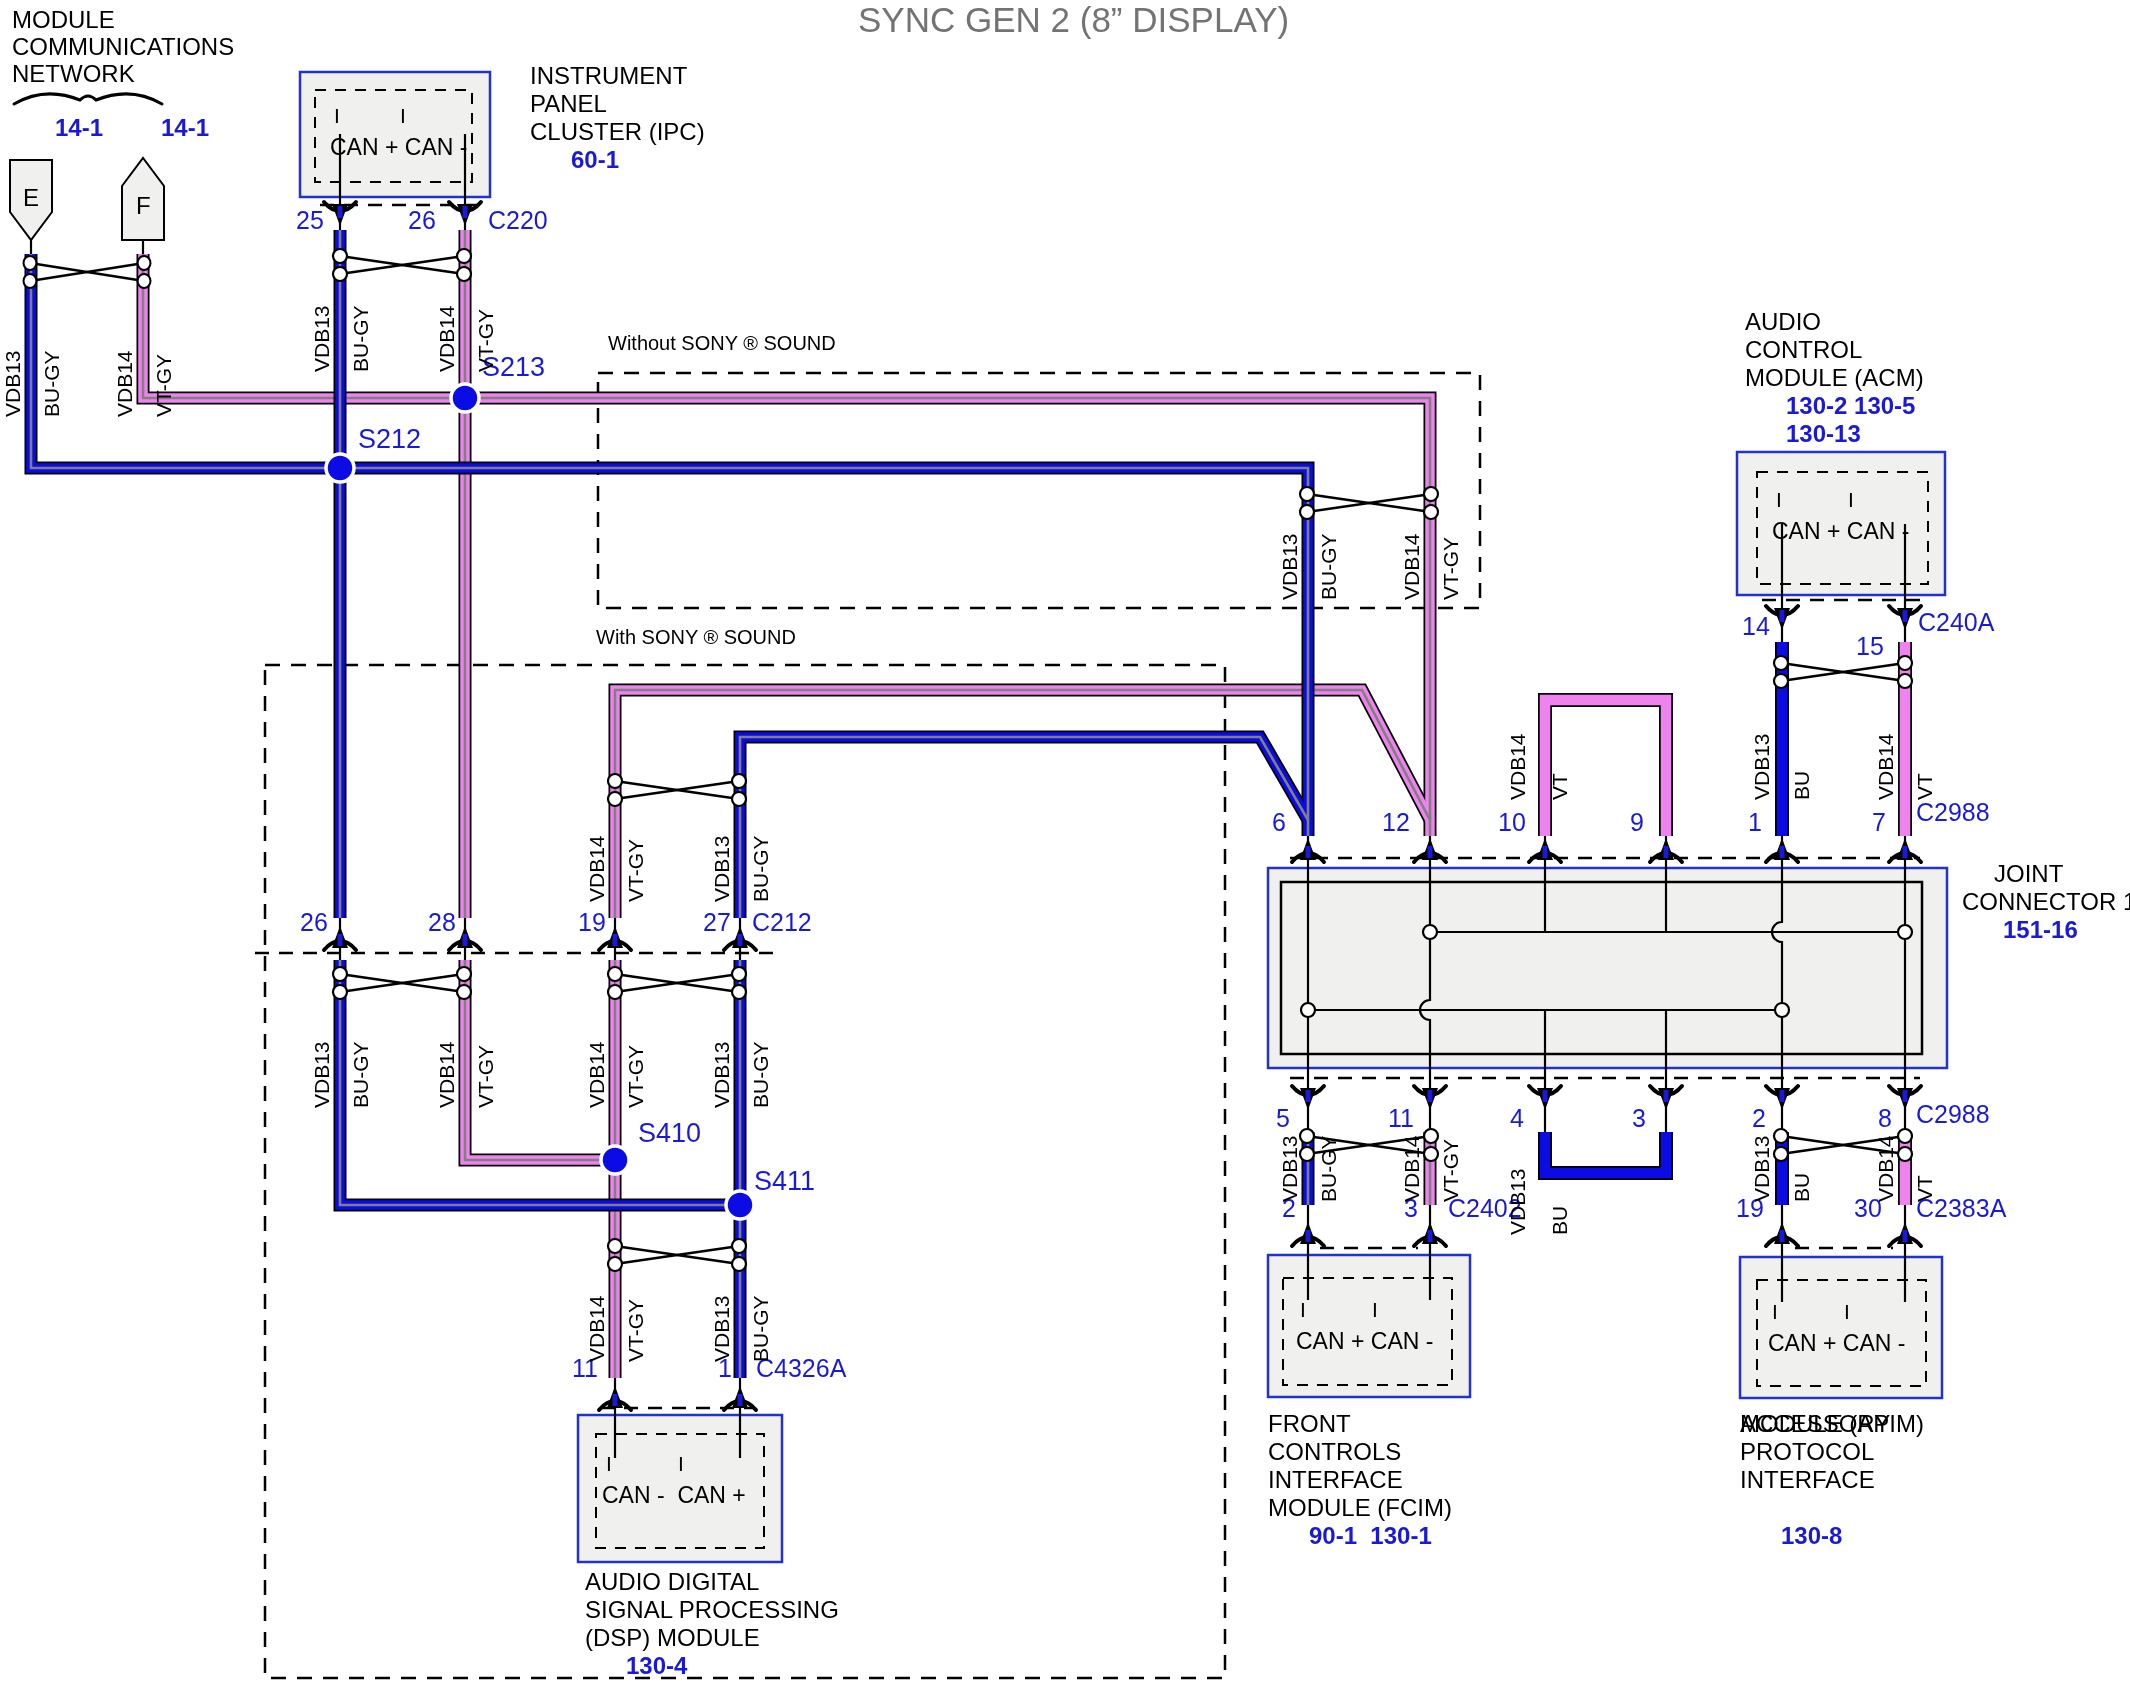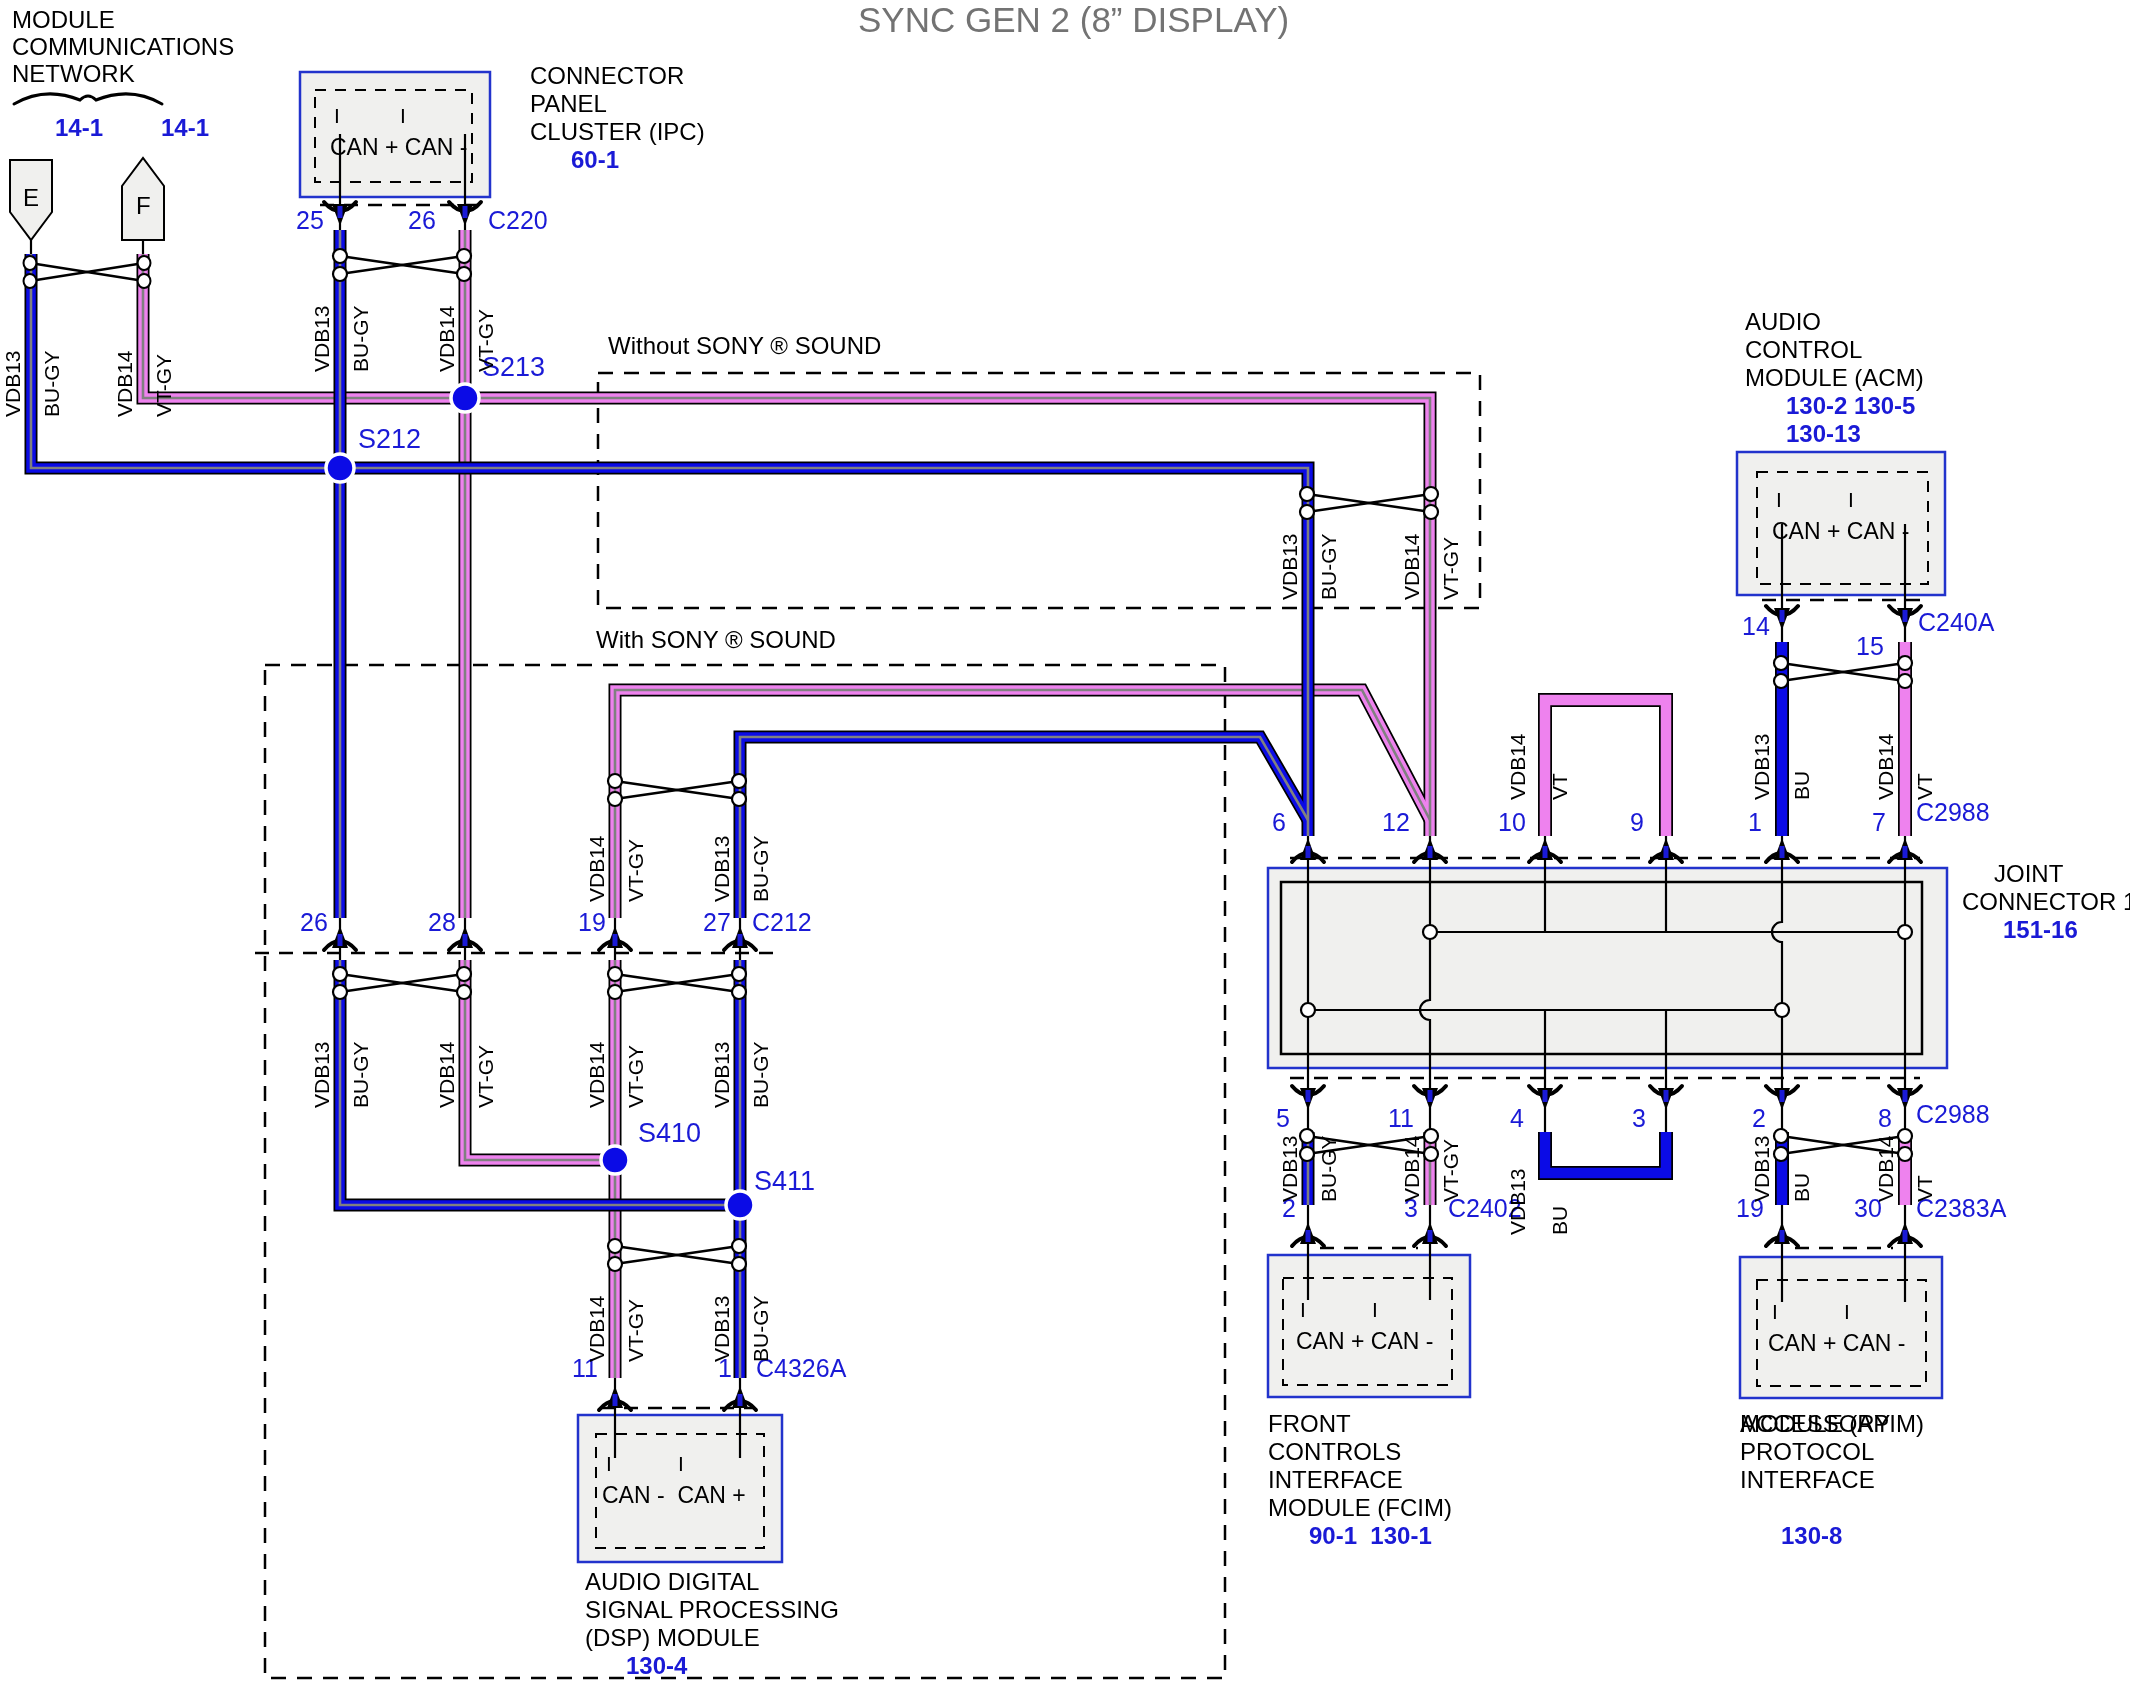--- a/index.html
+++ b/index.html
@@ -5,21 +5,21 @@
   html,body{margin:0;padding:0;background:#fff;}
   .canvas{position:relative;width:2130px;height:1683px;background:#ffffff;overflow:hidden;
           font-family:"Liberation Sans",sans-serif;}
   .abs{position:absolute;white-space:pre;}
   .title{font-size:35px;color:#737373;}
   .mod{font-size:24px;color:#000;line-height:1.16;}
   .ref{font-size:24px;color:#1a1ad6;font-weight:bold;line-height:1.16;margin-left:41px;}
   .pin{font-size:25px;color:#1a1ad6;}
   .cname{font-size:25px;color:#1a1ad6;}
   .splice{font-size:27px;color:#1a1ad6;}
-  .branch{font-size:24px;color:#000;}
+  .branch{font-size:20px;color:#000;}
   .can{font-size:23px;color:#000;}
   .tick{font-size:21px;color:#000;}
   .term{font-size:24px;color:#000;}
   .vlbl{position:absolute;font-size:21px;color:#000;white-space:nowrap;
         transform:rotate(-90deg);transform-origin:0 0;}
   svg{position:absolute;left:0;top:0;}
 </style>
 </head>
 <body>
 
@@ -272,21 +272,21 @@
 <div class="abs mod" style="left:12px;top:33px;">COMMUNICATIONS</div>
 <div class="abs mod" style="left:12px;top:60px;">NETWORK</div>
 <div class="abs ref" style="left:14px;top:114px;">14-1</div>
 <div class="abs ref" style="left:120px;top:114px;">14-1</div>
 <div class="abs term" style="left:23px;top:184px;">E</div>
 <div class="abs term" style="left:136px;top:192px;">F</div>
 
 <div class="abs branch" style="left:608px;top:332px;">Without SONY ® SOUND</div>
 <div class="abs branch" style="left:596px;top:626px;">With SONY ® SOUND</div>
 
-<div class="abs mod" style="left:530px;top:62px;">CONNECTOR</div>
+<div class="abs mod" style="left:530px;top:62px;">INSTRUMENT</div>
 <div class="abs mod" style="left:530px;top:90px;">PANEL</div>
 <div class="abs mod" style="left:530px;top:118px;">CLUSTER (IPC)</div>
 <div class="abs ref" style="left:530px;top:146px;">60-1</div>
 <div class="abs tick" style="left:334px;top:104px;">I</div>
 <div class="abs tick" style="left:400px;top:104px;">I</div>
 <div class="abs can" style="left:330px;top:134px;">CAN + CAN -</div>
 
 <div class="abs pin" style="left:296px;top:206px;">25</div>
 <div class="abs pin" style="left:408px;top:206px;">26</div>
 <div class="abs cname" style="left:488px;top:206px;">C220</div>

